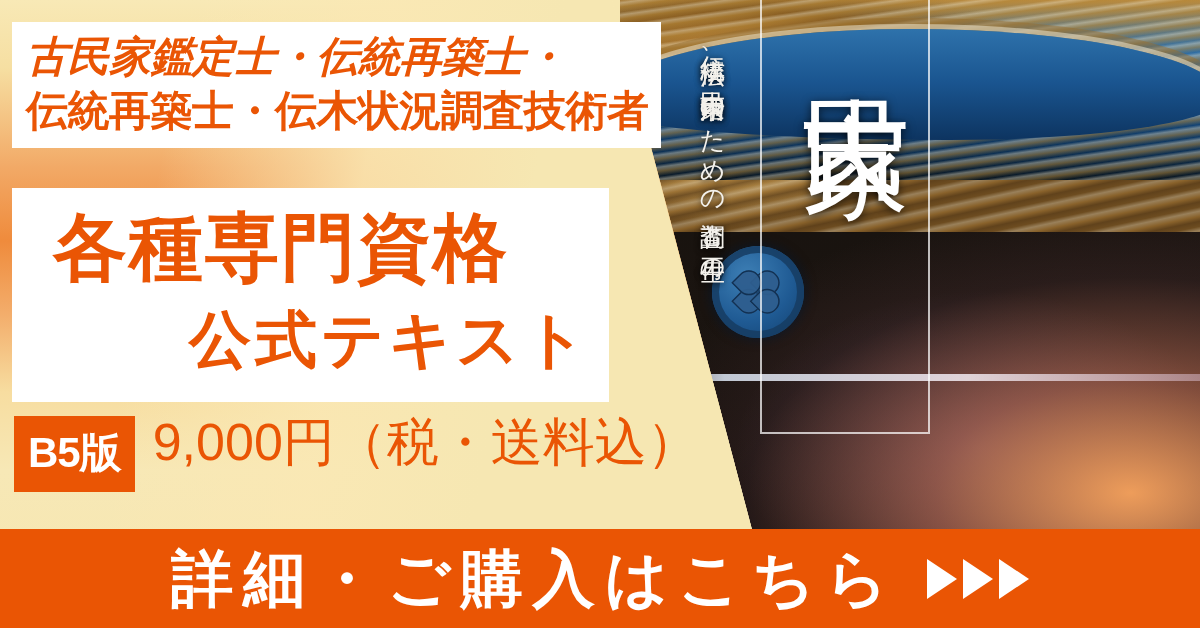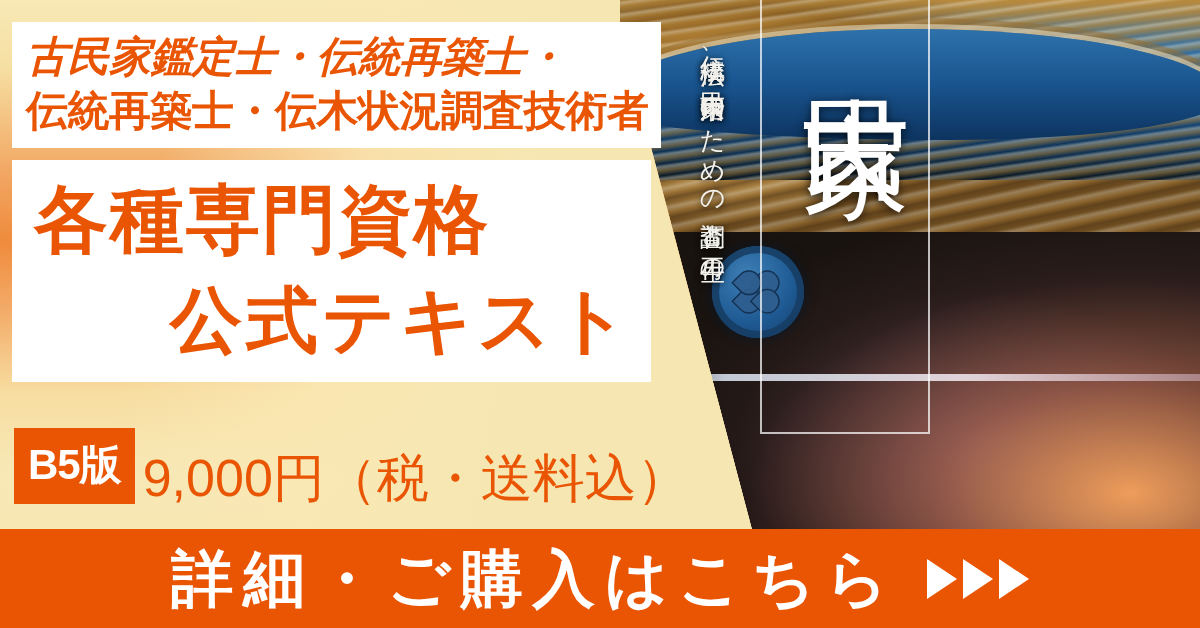--- a/index.html
+++ b/index.html
@@ -237,68 +237,68 @@
     letter-spacing: -0.5px;
     width: max-content;
   }
   .cred-line.l1 { padding-top: 10px; font-style: italic; }
   .cred-line.l2 { padding-bottom: 12px; }
 
   
   .panel-headline {
     position: absolute;
     left: 12px;
-    top: 160px;
-    background: #ffffff;
+    top: 188px;
+    background: #ffffff;
+    padding-left: 19px;
   }
   .head-line {
     display: block;
     background: #ffffff;
     color: #ea5504;
     font-weight: 700;
     white-space: nowrap;
     width: max-content;
   }
   .head-line.h1 {
     font-size: 74px;
     line-height: 88px;
     padding: 16px 18px 2px 22px;
     letter-spacing: 2px;
   }
   .head-line.h2 {
-    font-size: 72px;
+    font-size: 62px;
     line-height: 88px;
     padding: 2px 18px 18px 158px;
     letter-spacing: 4px;
-    margin-top: 8px;
   }
 
   
   .price-row {
     position: absolute;
     left: 14px;
-    top: 428px;
+    top: 416px;
     display: flex;
-    align-items: flex-end;
+    align-items: flex-start;
   }
   .badge-format {
     background: #ea5504;
     color: #ffffff;
     font-weight: 700;
     font-size: 42px;
     line-height: 1;
     padding: 16px 14px 18px 14px;
     letter-spacing: -1px;
     white-space: nowrap;
   }
   .price-text {
     color: #ea5504;
     font-size: 52px;
     line-height: 1;
-    margin-left: 8px;
+    margin-left: 18px;
     white-space: nowrap;
     letter-spacing: 0px;
   }
 
   
   .cta-bar {
     position: absolute;
     left: 0;
     bottom: 0;
     width: 1200px;

